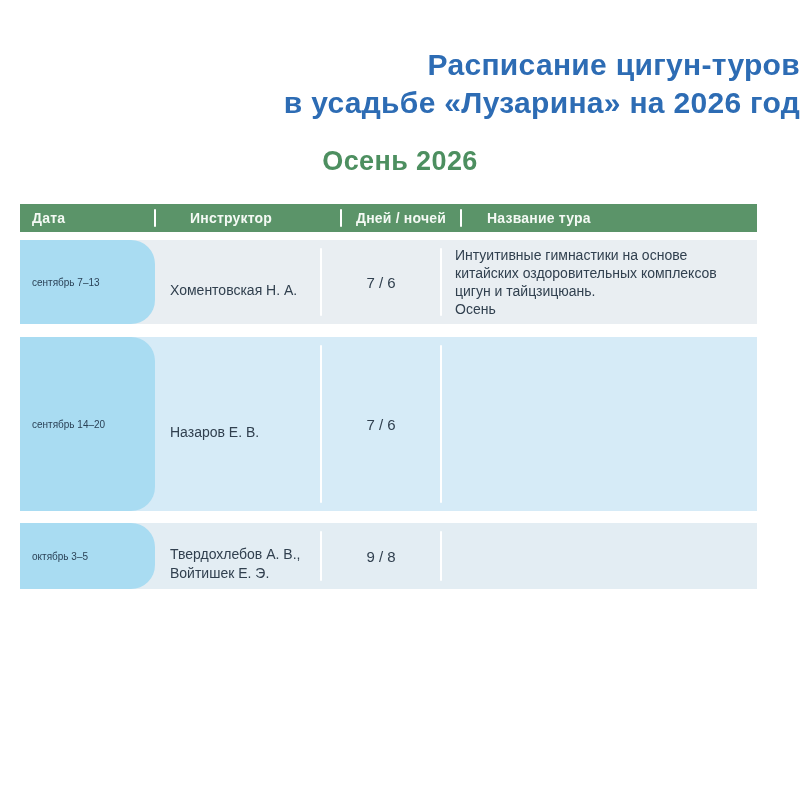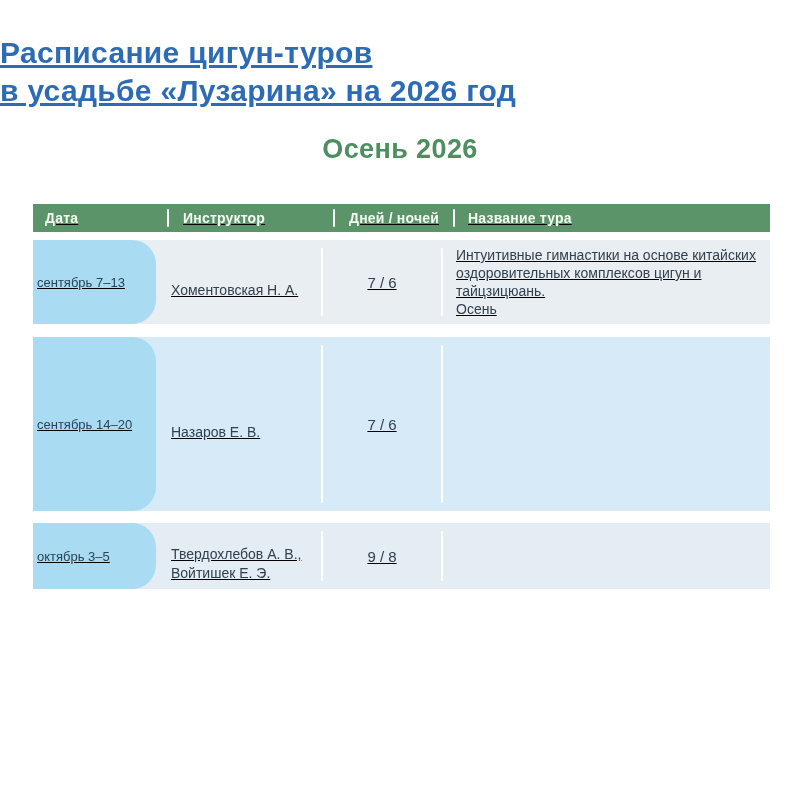--- a/index.html
+++ b/index.html
@@ -13,83 +13,81 @@
     --row3-bg:#e3edf3;
     --cell-text:#31404f;
     --date-text:#2b4257;
   }
   *{margin:0;padding:0;box-sizing:border-box;}
   html,body{width:800px;height:800px;background:#ffffff;overflow:hidden;}
   body{font-family:"Liberation Sans","DejaVu Sans",sans-serif;-webkit-font-smoothing:antialiased;}
   .page{width:800px;height:800px;background:#ffffff;position:relative;}
 
   .title{
-    padding-top:34px;
-    text-align:left;
+    padding-top:46px;
+    text-align:right;
     color:var(--title-blue);
     font-size:30px;
     font-weight:700;
     line-height:38px;
     white-space:pre-line;
     letter-spacing:.3px;
-    text-decoration:underline;
   }
   .subtitle{
     margin-top:24px;
     text-align:center;
     color:var(--subtitle-green);
     font-size:27px;
     font-weight:700;
     letter-spacing:.4px;
   }
 
   .table{
     position:absolute;
-    left:33px;
+    left:20px;
     top:204px;
     width:737px;
-    text-decoration:underline;
   }
 
   .thead{
     display:flex;
     align-items:stretch;
     background:var(--header-green);
     color:var(--header-text);
     font-size:14px;
     font-weight:700;
     height:28px;
     letter-spacing:.2px;
   }
   .thead .hc{display:flex;align-items:center;}
   .hc-date{width:134px;padding-left:12px;}
-  .hc-instructor{width:164px;padding-left:14px;}
+  .hc-instructor{width:164px;padding-left:14px;margin-left:20px;}
   .hc-days{width:118px;justify-content:center;}
-  .hc-tour{flex:1;padding-left:13px;}
+  .hc-tour{flex:1;padding-left:25px;}
   .hsep{width:2px;background:#ffffff;margin:5px 0;border-radius:1px;}
 
   .row{
     display:flex;
     align-items:stretch;
     margin-top:8px;
   }
   .row-1{background:var(--row1-bg);min-height:72px;margin-top:8px;}
   .row-2{background:var(--row2-bg);min-height:174px;margin-top:13px;}
   .row-3{background:var(--row3-bg);min-height:60px;margin-top:12px;}
 
   .cell{color:var(--cell-text);font-size:14px;}
   .cell-date{
-    width:123px;
+    width:135px;
     background:var(--date-cell-blue);
     border-radius:0 24px 24px 0;
     display:flex;
     align-items:center;
-    padding-left:4px;
+    padding-left:12px;
     color:var(--date-text);
-    font-size:13px;
+    font-size:10px;
   }
   .cell-instructor{
     width:165px;
     display:flex;
     align-items:center;
     padding:22px 8px 6px 15px;
     line-height:19px;
     white-space:pre-line;
   }
   .cell-days{

